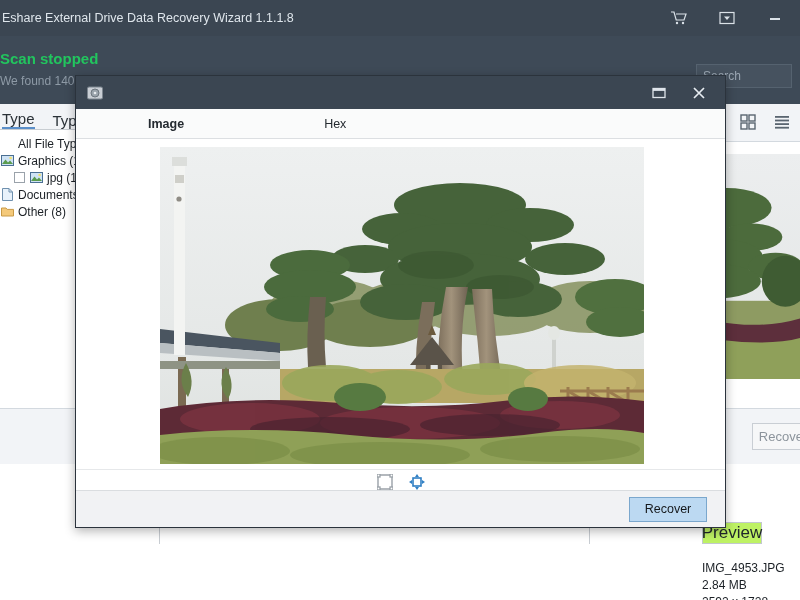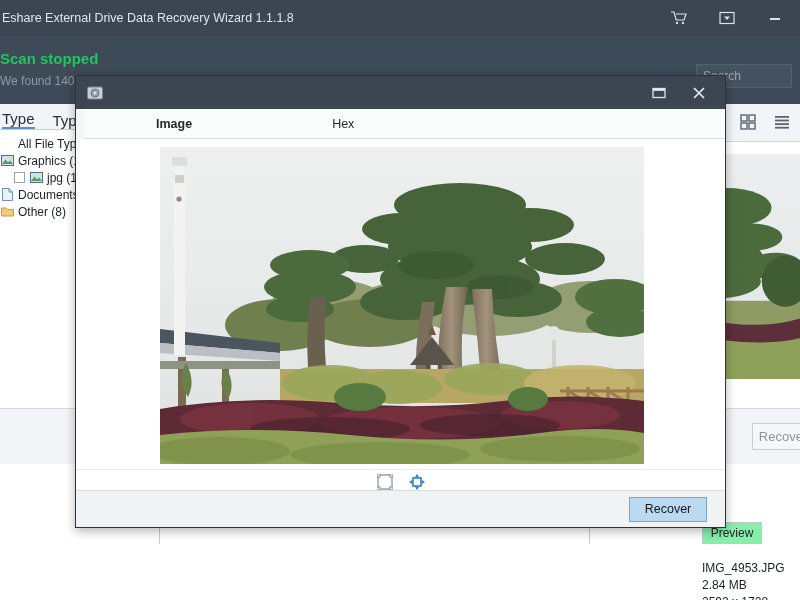--- a/index.html
+++ b/index.html
@@ -99,21 +99,21 @@
   .details-panel {
     position: absolute; left: 590px; top: 142px; width: 210px; height: 402px;
     background: #ffffff;
   }
   .thumb-wrap {
     position: absolute; left: 14px; top: 12px; width: 196px; height: 225px; overflow: hidden;
     background: #fff;
   }
   .preview-btn {
     position: absolute; left: 112px; top: 380px; width: 60px; height: 22px;
-    background: #86efac; border: 1px solid #c2c8ce; font-size: 12px;
+    background: #bef264; border: 1px solid #c2c8ce; font-size: 17px;
     display: flex; align-items: center; justify-content: center; color: #20262c; cursor: pointer;
   }
   .detail-lines {
     position: absolute; left: 112px; top: 418px; font-size: 12px; color: #1c2126; line-height: 17px;
   }
   .detail-lines div { white-space: nowrap; }
 
   
   .bottom-bar {
     position: absolute; left: 0; bottom: 0; width: 800px; height: 56px;
@@ -134,21 +134,21 @@
   .dlg-titlebar {
     height: 33px; background: #3b4652; display: flex; align-items: center; padding: 0 4px 0 10px;
   }
   .dlg-appicon { width: 18px; height: 18px; margin-right: 12px; flex: 0 0 18px; }
   .dlg-title { font-size: 12.5px; color: #eef2f6; }
   .dlg-btns { margin-left: auto; display: flex; align-items: center; gap: 20px; padding-right: 12px; }
   .dlg-btn { width: 20px; height: 20px; display: flex; align-items: center; justify-content: center; cursor: pointer; }
 
   .dlg-tabs {
     height: 30px; background: #fafbfb; border-bottom: 1px solid #dcdfe2;
-    display: flex; align-items: center; margin-left: 8px;
+    display: flex; align-items: center;
   }
   .dlg-tab { font-size: 12.5px; color: #252b31; cursor: pointer; }
   .dlg-tab.active { font-weight: bold; }
   .tab-image { margin-left: 72px; }
   .tab-hex { margin-left: 140px; }
 
   .dlg-body {
     position: absolute; left: 0; top: 63px; width: 649px; height: 331px;
     background: #ffffff;
   }

